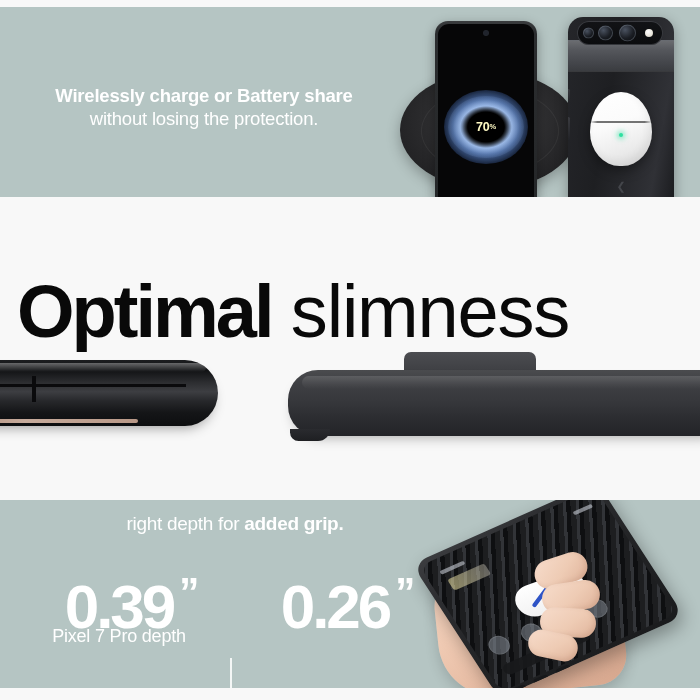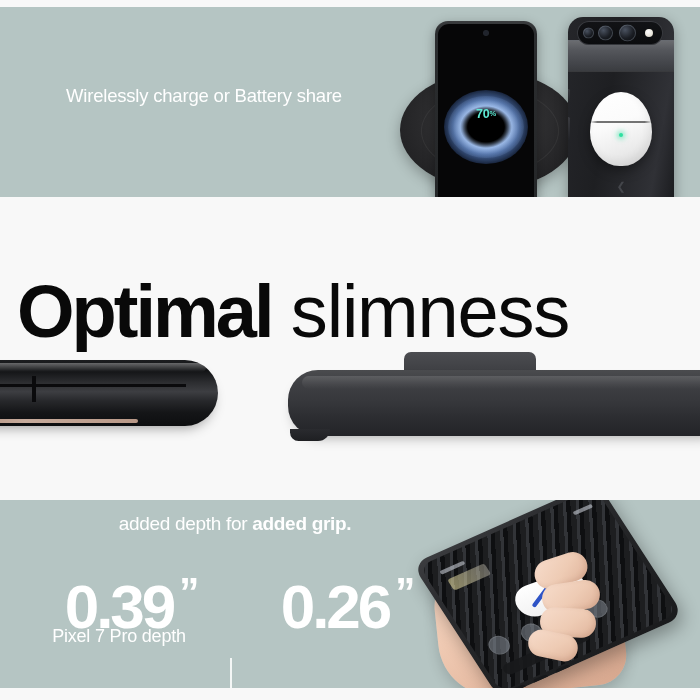--- a/index.html
+++ b/index.html
@@ -13,21 +13,21 @@
 
   
   .panel-charge {
     position:absolute; left:0; top:7px; width:700px; height:190px;
     background:#b5c5c3; overflow:hidden;
   }
   .charge-copy {
     position:absolute; left:0; top:78px; width:408px;
     text-align:center; color:#ffffff; line-height:1.22;
   }
-  .charge-copy .l1 { font-size:18.5px; font-weight:normal; letter-spacing:-0.2px; display:block; }
+  .charge-copy .l1 { font-size:18.5px; font-weight:bold; letter-spacing:-0.2px; display:block; }
   .charge-copy .l2 { font-size:18.5px; font-weight:normal; letter-spacing:-0.2px; display:block; }
 
   
   .chargepad {
     position:absolute; left:400px; top:64px; width:178px; height:118px;
     border-radius:50%;
     background:radial-gradient(ellipse at 50% 42%, #3b3b3d 0%, #2e2e30 44%, #242426 70%, #1b1b1d 100%);
     box-shadow:0 5px 14px rgba(0,0,0,.28);
   }
   .chargepad::after{
@@ -59,22 +59,22 @@
         rgba(60,95,160,.38) 70%, rgba(30,50,95,.12) 86%, rgba(0,0,0,0) 100%);
     filter:blur(.6px);
   }
   .chargeglow::before{
     content:""; position:absolute; inset:6px 4px;
     border-radius:50%;
     background:radial-gradient(ellipse at 50% 50%, rgba(0,0,0,1) 0%, rgba(0,0,0,1) 34%,
       rgba(190,215,250,.55) 48%, rgba(140,175,230,.25) 62%, rgba(0,0,0,0) 80%);
   }
   .pct {
-    position:absolute; left:50%; top:90px; transform:translate(-50%,-50%);
-    color:#5eead4; font-size:12.5px; font-weight:bold; letter-spacing:-.2px; z-index:4;
+    position:absolute; left:50%; top:103px; transform:translate(-50%,-50%);
+    color:#fef9c3; font-size:12.5px; font-weight:bold; letter-spacing:-.2px; z-index:4;
     white-space:nowrap;
   }
   .pct .sm { font-size:7.5px; font-weight:bold; vertical-align:2px; }
 
   
   .phone-back {
     position:absolute; left:568px; top:10px; width:106px; height:187px;
     border-radius:15px 15px 5px 5px;
     background:linear-gradient(100deg,#25262a 0%,#1e1f22 40%,#303136 82%,#1a1b1e 100%);
     box-shadow:0 4px 13px rgba(0,0,0,.33);
@@ -305,20 +305,21 @@
 </style>
 </head>
 <body>
 
 <div class="page">
 
   <section class="panel-charge">
 
     <div class="charge-copy">
       <span class="l1">Wirelessly charge or Battery share</span>
+      <span class="l2">without losing the protection.</span>
     </div>
 
     <div class="chargepad"></div>
 
     <div class="phone-front">
       <div class="phone-screen">
         <div class="notch-cam"></div>
         <div class="chargeglow"></div>
         <div class="pct"><span>70</span><span class="sm">%</span></div>
       </div>
@@ -350,21 +351,21 @@
     <div class="edge-copper"></div>
 
     <div class="case-bump"></div>
     <div class="edge-case"></div>
     <div class="case-foot"></div>
   </section>
 
   <section class="panel-depth">
 
     <div class="depth-copy">
-      <span class="l2"><span>added depth for </span><b>added grip.</b></span>
+      <span class="l2"><span>right depth for </span><b>added grip.</b></span>
     </div>
 
     <div class="stats">
       <div class="stat left">
         <span class="num"><span>0.39</span><span class="qt">”</span></span>
         <span class="cap">Pixel 7 Pro depth</span>
       </div>
 
       <div class="stat-divider"></div>
 

